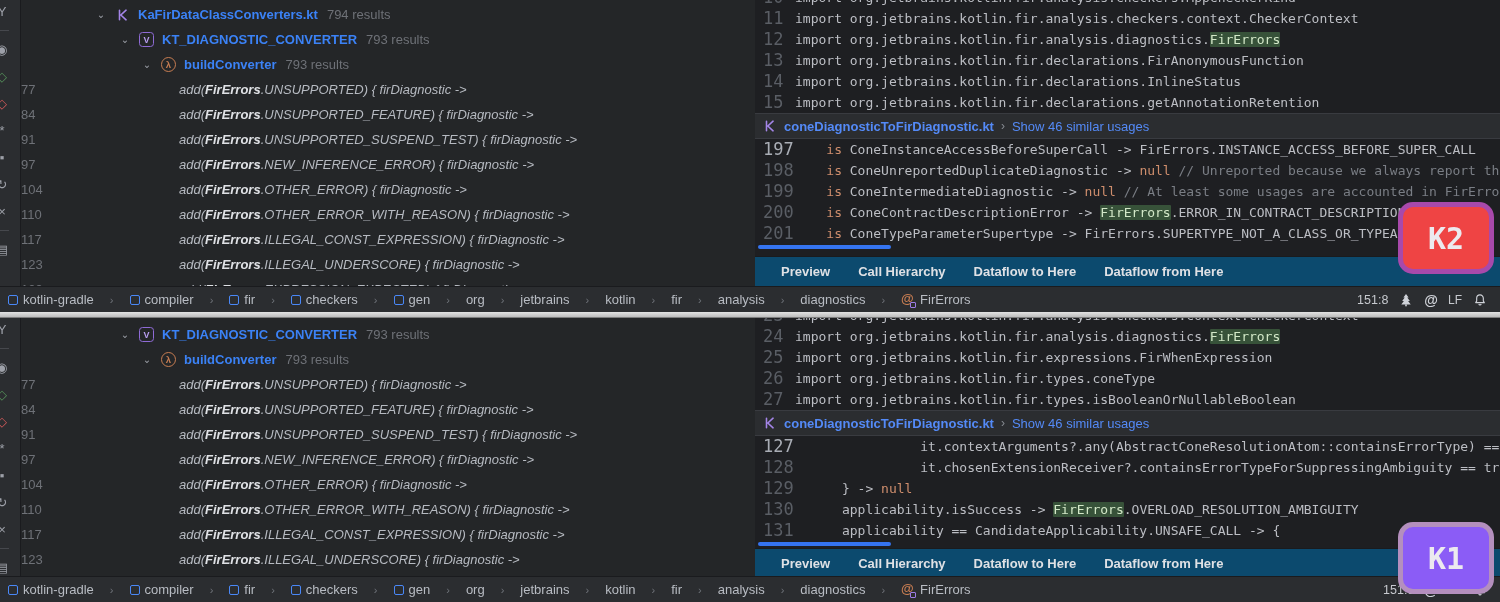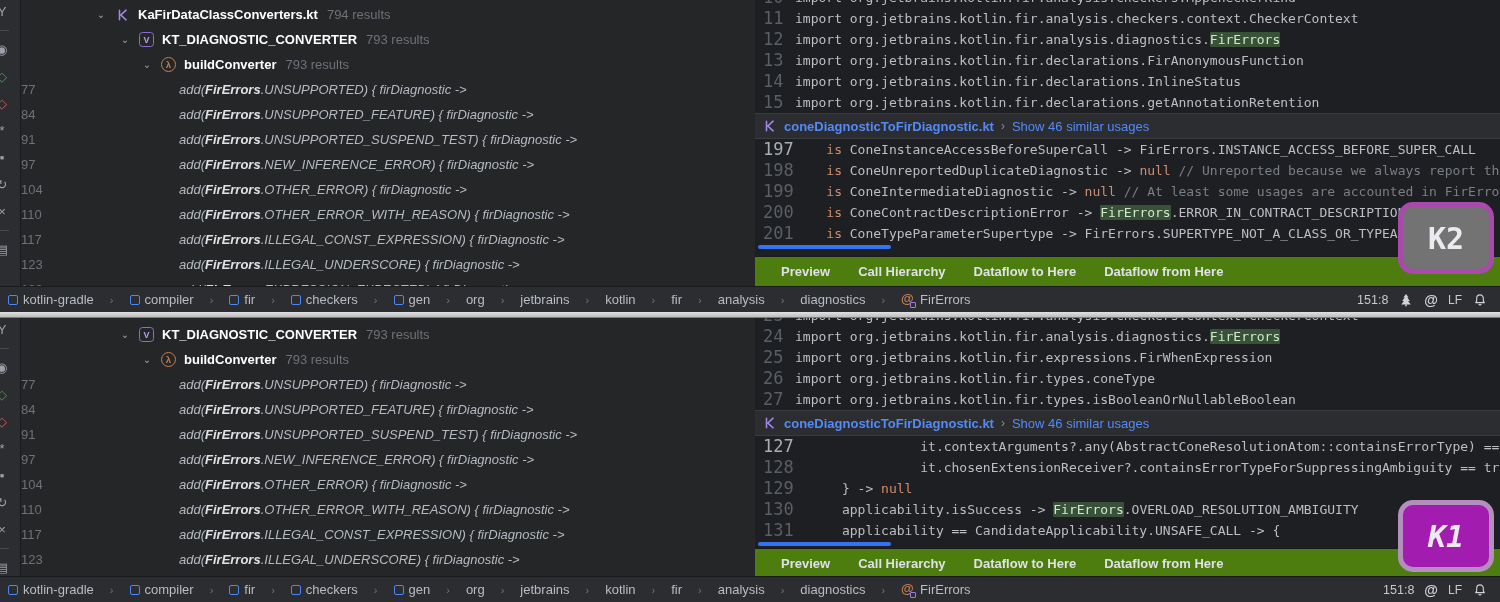--- a/index.html
+++ b/index.html
@@ -18,21 +18,21 @@
   .stripe{width:21px;flex:none;background:#2b2d30;border-right:1px solid #1a1b1e;box-sizing:border-box;
           display:flex;flex-direction:column;align-items:flex-start;padding-top:3px;gap:10px;overflow:hidden;}
   .stripe .ic{width:20px;margin-left:-8px;color:#9da0a8;font-size:13px;line-height:17px;text-align:center;flex:none;}
   .stripe .sdiv{width:14px;height:1px;background:#46484d;margin-left:-5px;flex:none;}
 
   
   .tree{width:734px;flex:none;background:#242628;overflow:hidden;font-size:13px;color:#b6bac1;padding-top:2px;box-sizing:border-box;}
   .trow{height:25px;display:flex;align-items:center;white-space:pre;}
   .tchev{width:16px;color:#9da0a8;font-size:10px;text-align:center;flex:none;}
   .ticon{width:15px;height:15px;flex:none;margin:0 8px 0 6px;display:flex;align-items:center;justify-content:center;}
-  .tname{font-weight:bold;color:#ffffff;}
+  .tname{font-weight:bold;color:#3b82f6;}
   .tcount{color:#6e7177;margin-left:9px;}
   .unum{width:142px;text-align:left;color:#6e7177;flex:none;}
   .utext{margin-left:16px;color:#b6bac1;font-style:italic;}
   .utext b{color:#dfe1e5;}
   .vicon{box-sizing:border-box;width:15px;height:15px;border:1.5px solid #8f6bd6;border-radius:3.5px;
          color:#b89df0;font-size:9px;font-weight:bold;display:flex;align-items:center;justify-content:center;}
   .licon{box-sizing:border-box;width:15px;height:15px;border:1.5px solid #c77d52;border-radius:50%;
          color:#c77d52;font-size:9.5px;font-weight:bold;display:flex;align-items:center;justify-content:center;}
 
   
@@ -50,21 +50,21 @@
   .phead{height:26px;flex:none;background:#2b2d30;border-top:1px solid #393b40;border-bottom:1px solid #393b40;
          box-sizing:border-box;display:flex;align-items:center;padding-left:8px;gap:7px;font-size:13px;}
   .fname{color:#548af7;font-weight:bold;text-decoration:none;}
   .similar{color:#548af7;text-decoration:none;}
   .pchev{color:#878b92;font-size:12px;}
 
   .hscroll{height:7px;flex:none;position:relative;}
   .hthumb{position:absolute;left:3px;top:1px;width:133px;height:4px;background:#3574f0;border-radius:2px;}
   .vspacer{flex:1;}
 
-  .tabs{height:30px;flex:none;background:#4d7c0f;border-top:1px solid #1a1b1e;box-sizing:border-box;
+  .tabs{height:30px;flex:none;background:#0c4a6e;border-top:1px solid #1a1b1e;box-sizing:border-box;
         display:flex;align-items:center;padding-left:12px;}
   .tab{padding:0 14px;font-size:13px;font-weight:bold;color:#dfe1e5;cursor:default;}
 
   
   .crumbs{height:26px;flex:none;background:#2b2d30;border-top:1px solid #1a1b1e;box-sizing:border-box;
           display:flex;align-items:center;font-size:13px;color:#b8bcc3;padding:0 12px 0 8px;overflow:hidden;}
   .bc-items{display:flex;align-items:center;gap:16px;white-space:nowrap;}
   .bc-item{display:flex;align-items:center;gap:5px;}
   .bc-sep{color:#6f737a;font-size:11px;}
   .mod{box-sizing:border-box;width:10px;height:10px;border:1.5px solid #4a88f7;border-radius:2px;display:inline-block;}
@@ -74,22 +74,22 @@
   .bc-right{margin-left:auto;display:flex;align-items:center;gap:10px;color:#c6c9ce;}
   .st-ic{display:flex;align-items:center;justify-content:center;width:16px;height:16px;}
   .st-at{font-size:14px;font-weight:bold;color:#cfd2d8;}
   .st-lf{font-size:12px;color:#c6c9ce;}
   .st-pos{font-size:12.5px;color:#c6c9ce;}
 
   
   .badge{position:absolute;width:86px;height:62px;border:5px solid;border-radius:15px;z-index:10;
          display:flex;align-items:center;justify-content:center;
          font-family:"DejaVu Sans Mono",monospace;font-size:30px;font-weight:bold;color:#eceaef;}
-  #badgeK2{left:1398px;top:202px;border-color:#a849ab;background:#737373;}
-  #badgeK1{left:1398px;top:500px;border-color:#b48fbe;background:#a21caf;font-style:italic;}
+  #badgeK2{left:1398px;top:202px;border-color:#a849ab;background:#ef4444;}
+  #badgeK1{left:1398px;top:522px;border-color:#b48fbe;background:#8b5cf6;}
 
   .kfile{display:inline-flex;width:14px;height:14px;}
 </style>
 </head>
 <body>
 
 <div class="root">
 
   <section class="window" id="winK2">
     <div class="main">

